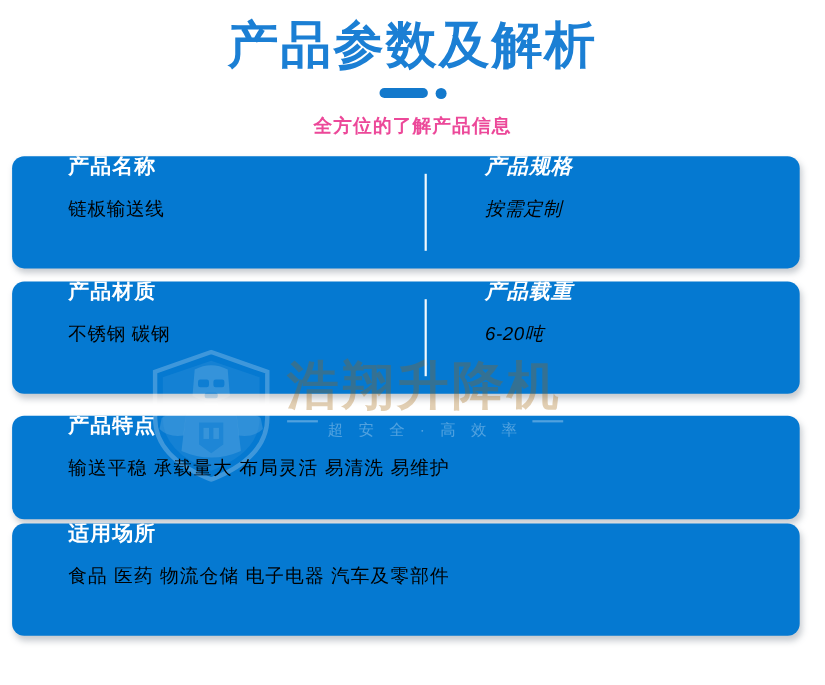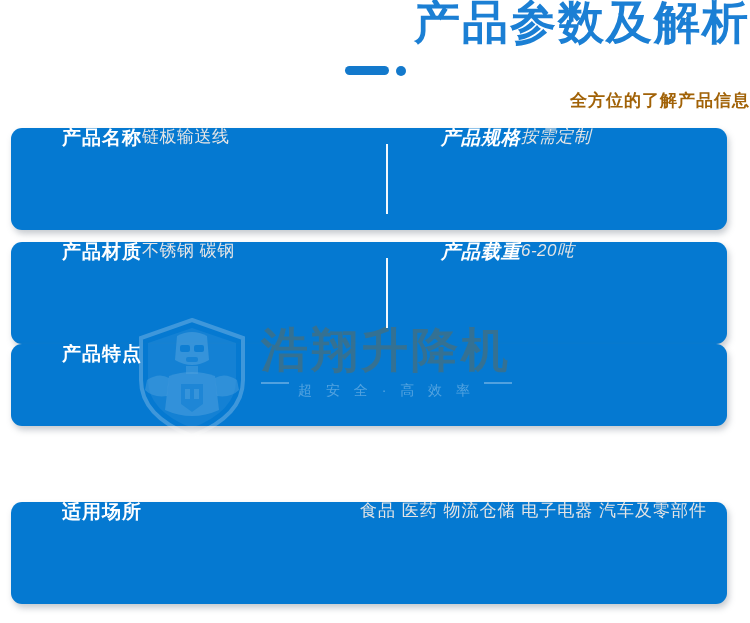--- a/index.html
+++ b/index.html
@@ -6,61 +6,61 @@
   body{
     width:750px;height:623px;
     background:#ffffff;
     font-family:"Liberation Sans","DejaVu Sans",sans-serif;
     overflow:hidden;
     position:relative;
   }
   .page{position:relative;width:750px;height:623px;}
 
   
-  .header{text-align:right;font-family:Liberation Mono, monospace;}
+  .header{text-align:center;padding-top:14px;}
   .page-title{
     font-size:46px;font-weight:bold;letter-spacing:2px;
     color:#1b7fd4;line-height:1.15;
   }
   .divider-orn{
     display:flex;align-items:center;justify-content:center;
     gap:7px;margin-top:12px;margin-bottom:12px;height:12px;
   }
   .orn-bar{width:44px;height:9px;border-radius:5px;background:#1379cc;}
   .orn-dot{width:10px;height:10px;border-radius:50%;background:#1379cc;}
   .page-subtitle{
-    font-size:17px;font-weight:bold;color:#a16207;letter-spacing:1px;
+    font-size:17px;font-weight:bold;color:#ec4899;letter-spacing:1px;
   }
 
   
   .cards{position:relative;margin-top:16px;}
   .card{
     position:absolute;left:11px;width:716px;
     background:#0579d1;border-radius:11px;
     box-shadow:2px 4px 6px rgba(130,140,150,.45);
     overflow:hidden;
   }
   #card-0{top:0;height:102px;}
   #card-1{top:114px;height:102px;}
-  #card-2{top:216px;height:82px;}
-  #card-3{top:334px;height:102px;margin-top:40px;}
+  #card-2{top:236px;height:94px;}
+  #card-3{top:334px;height:102px;}
 
   .card-inner{position:relative;height:100%;z-index:3;}
   .col{position:absolute;top:0;height:100%;
-       display:flex;flex-direction:row;justify-content:space-between;}
+       display:flex;flex-direction:column;justify-content:flex-start;}
   .col-left{left:51px;}
   .col-right{left:430px;font-style:italic;}
   .col-full{left:51px;right:20px;}
 
   .f-label{
     font-size:19px;font-weight:bold;color:#ffffff;
     letter-spacing:1px;line-height:1;margin-bottom:20px;
   }
   .f-value{
-    font-size:17px;color:#e5e5e5;letter-spacing:.5px;line-height:1;
+    font-size:17px;color:#000000;letter-spacing:.5px;line-height:1;
   }
   .f-value.wide{letter-spacing:1px;}
 
   .vdivider{
     position:absolute;left:375px;top:16px;bottom:16px;
     width:2px;background:#ffffff;opacity:.95;z-index:4;
   }
 
   
   .watermark{
@@ -126,20 +126,21 @@
           <div class="f-label">产品载重</div>
           <div class="f-value">6-20吨</div>
         </div>
       </div>
     </div>
 
     <div class="card" id="card-2">
       <div class="card-inner">
         <div class="col col-full">
           <div class="f-label">产品特点</div>
+          <div class="f-value wide">输送平稳  承载量大  布局灵活  易清洗  易维护</div>
         </div>
       </div>
     </div>
 
     <div class="card" id="card-3">
       <div class="card-inner">
         <div class="col col-full">
           <div class="f-label">适用场所</div>
           <div class="f-value wide">食品  医药  物流仓储  电子电器  汽车及零部件</div>
         </div>

